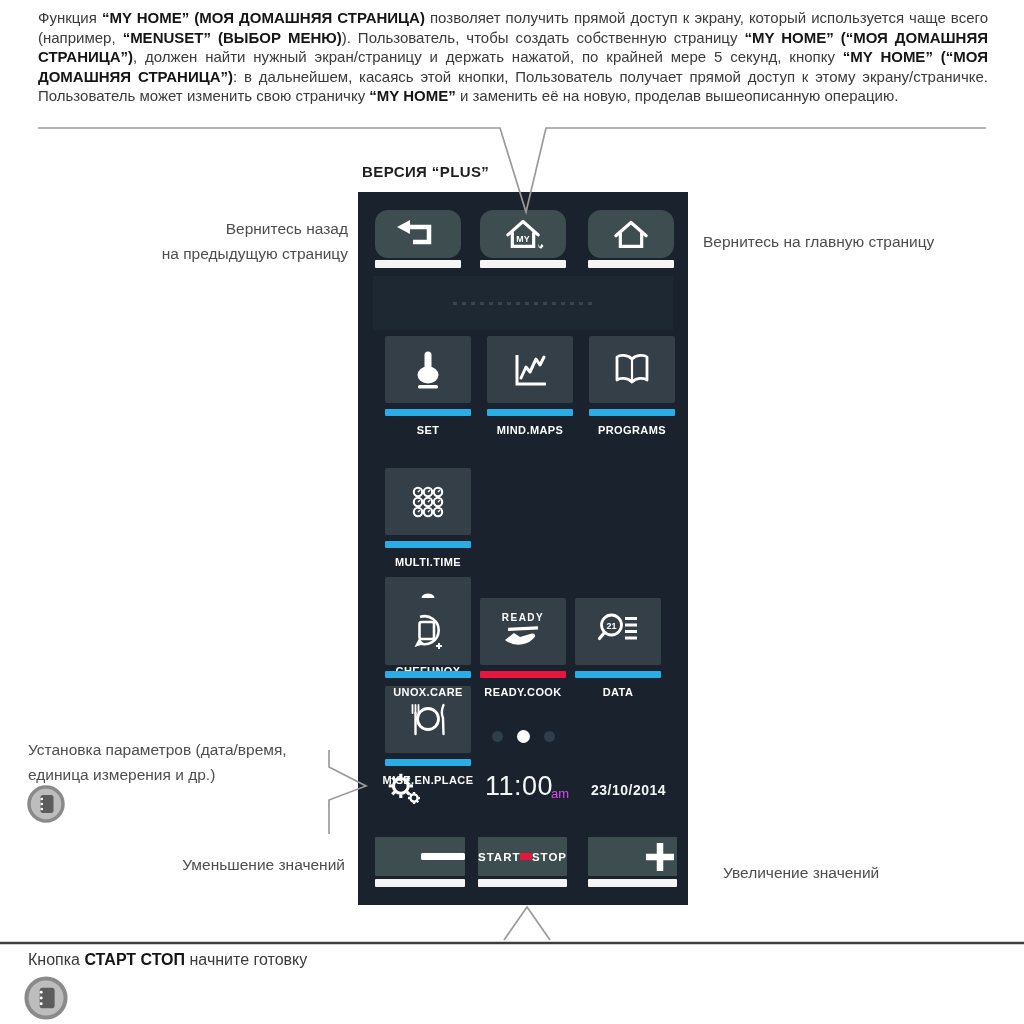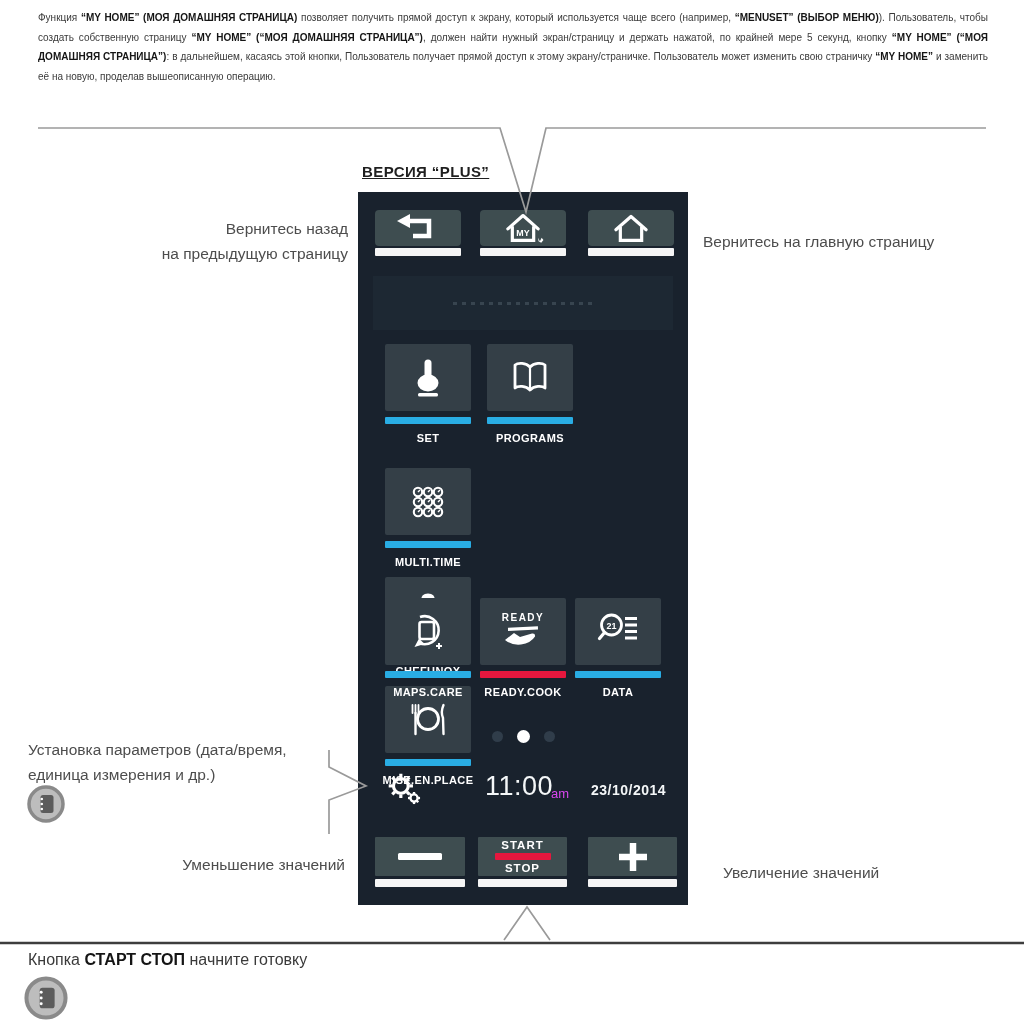--- a/index.html
+++ b/index.html
@@ -3,51 +3,51 @@
 <meta charset="utf-8">
 <style>
   html,body{margin:0;padding:0;}
   body{
     width:1024px;height:1024px;position:relative;background:#ffffff;
     font-family:"Liberation Sans", sans-serif;color:#333;overflow:hidden;
   }
   
   .intro{
     position:absolute;left:38px;top:8px;width:950px;margin:0;
-    font-size:10px;line-height:19.5px;text-align:justify;color:#3a3a3a;
+    font-size:15px;line-height:19.5px;text-align:justify;color:#3a3a3a;
   }
   .intro b{color:#151515;}
   
   svg.lines{position:absolute;left:0;top:0;z-index:6;pointer-events:none;}
   .ln{fill:none;stroke:#9a9a9a;stroke-width:1.7px;}
   .rule{stroke:#3d3d3d;stroke-width:2.6px;}
   
   .version{
     position:absolute;left:362px;top:163px;font-size:15px;font-weight:bold;
-    color:#1f1f1f;letter-spacing:.4px;z-index:3;text-decoration:underline;
+    color:#1f1f1f;letter-spacing:.4px;z-index:3;
   }
   .annot{position:absolute;font-size:15.5px;line-height:25px;color:#4d4d4d;z-index:3;}
   .annot.right-align{text-align:right;}
   .caption{position:absolute;left:28px;top:951px;font-size:16px;color:#3a3a3a;z-index:3;}
   .caption b{color:#141414;}
   .ref-icon{position:absolute;z-index:3;}
   
   .panel{
     position:absolute;left:358px;top:192px;width:330px;height:713px;
     background:#19222d;z-index:2;
   }
   .faint-band{position:absolute;left:15px;top:84px;width:300px;height:54px;background:#1d2833;}
   .faint-band .smudge{
     position:absolute;left:80px;top:26px;width:140px;height:3px;
     background:repeating-linear-gradient(90deg,rgba(150,170,180,.22) 0 4px,transparent 4px 9px);
   }
   .nav-btn,.ctrl-btn{position:absolute;width:86px;cursor:pointer;}
   .btn-face{
-    height:36px;background:#3e4d50;display:flex;align-items:center;justify-content:center;
-    border-radius:4px;
+    height:48px;background:#3e4d50;display:flex;align-items:center;justify-content:center;
+    border-radius:13px;
   }
   .btn-bar{height:8px;background:#f5f5f5;margin-top:2px;border-radius:1px;}
   .tile-row{position:absolute;left:27px;display:flex;gap:9px;}
   .tile-cell{width:86px;display:flex;flex-direction:column;align-items:center;}
   .tile-face{
     width:86px;height:67px;background:#343f47;border-radius:2px;
     display:flex;flex-direction:column;align-items:center;justify-content:center;
   }
   .tile-bar{width:86px;height:7px;margin-top:6px;border-radius:1px;}
   .tile-label{
@@ -57,21 +57,21 @@
   .ready-cap{font-size:10px;font-weight:bold;color:#fff;letter-spacing:1.5px;margin-bottom:2px;}
   .pager{position:absolute;left:0;right:0;top:538px;display:flex;justify-content:center;align-items:center;gap:14px;}
   .dot{border-radius:50%;}
   .dot.inactive{width:11px;height:11px;background:#303d4a;}
   .dot.active{width:13px;height:13px;background:#ffffff;}
   .gear{position:absolute;left:27px;top:577px;}
   .time{position:absolute;left:127px;top:579px;font-size:27px;color:#f4f7f8;letter-spacing:.5px;}
   .meridiem{position:absolute;left:193px;top:594px;font-size:13px;color:#d946ef;}
   .date{position:absolute;left:233px;top:590px;font-size:14px;font-weight:bold;color:#f4f7f8;letter-spacing:.5px;}
   .ctrl-face{
-    height:39px;background:#3e4d50;display:flex;flex-direction:column;align-items:center;justify-content:center;
+    height:39px;background:#3e4d50;display:flex;flex-direction:row;align-items:center;justify-content:flex-end;
     border-radius:1px;
   }
   .ctrl-bar{height:8px;background:#f5f5f5;margin-top:3px;border-radius:1px;}
   .ss-txt{font-size:11.5px;font-weight:bold;color:#fff;letter-spacing:1px;line-height:12px;}
   .ss-redbar{width:56px;height:7px;margin:2px 0;border-radius:1px;}
   .minus-glyph{width:44px;height:7px;background:#fff;border-radius:1.5px;}
 </style>
 </head>
 <body>
 
@@ -137,31 +137,41 @@
         <path d="M12 17 V32 H36 V17" fill="none" stroke="#fff" stroke-width="3.6"></path>
       </svg>
     </div>
     <div class="btn-bar"></div>
   </div>
 
   <div class="faint-band">
       <div class="smudge"></div>
     </div>
 
-  <div class="tile-row" style="top:152px;gap:16px;">
+  <div class="tile-row" style="top:144px;gap:16px;">
     <div class="tile-cell">
       <div class="tile-face">
         <svg width="44" height="44" viewBox="0 0 44 44">
           <line x1="22" y1="7" x2="22" y2="19" stroke="#fff" stroke-width="7" stroke-linecap="round"></line>
           <ellipse cx="22" cy="27" rx="10.5" ry="8.5" fill="#fff"></ellipse>
           <rect x="12" y="37" width="20" height="3.5" rx="1.5" fill="#fff"></rect>
         </svg>
       </div>
       <div class="tile-bar" style="background: rgb(41, 173, 228);"></div>
       <div class="tile-label">SET</div>
+    </div>
+    <div class="tile-cell">
+      <div class="tile-face">
+        <svg width="44" height="44" viewBox="0 0 44 44">
+          <path d="M9 7 V36 H38" fill="none" stroke="#fff" stroke-width="3"></path>
+          <polyline points="13,30 18,19 22,24 28,11 32,17 36,9" fill="none" stroke="#fff" stroke-width="3" stroke-linejoin="round" stroke-linecap="round"></polyline>
+        </svg>
+      </div>
+      <div class="tile-bar" style="background: rgb(41, 173, 228);"></div>
+      <div class="tile-label">MIND.MAPS</div>
     </div>
     <div class="tile-cell">
       <div class="tile-face">
         <svg width="44" height="44" viewBox="0 0 44 44">
           <path d="M22 11 C18 6.5 10 6.5 7 9 V32 C10 29.5 18 29.5 22 34 C26 29.5 34 29.5 37 32 V9 C34 6.5 26 6.5 22 11 Z" fill="none" stroke="#fff" stroke-width="2.8" stroke-linejoin="round"></path>
           <line x1="22" y1="11" x2="22" y2="34" stroke="#fff" stroke-width="2.2"></line>
         </svg>
       </div>
       <div class="tile-bar" style="background: rgb(41, 173, 228);"></div>
       <div class="tile-label">PROGRAMS</div>
@@ -228,21 +238,21 @@
     <div class="tile-cell">
       <div class="tile-face">
         <svg width="44" height="44" viewBox="0 0 44 44">
           <rect x="13.5" y="12" width="14.5" height="17" rx="2" fill="none" stroke="#fff" stroke-width="2.6"></rect>
           <path d="M14 7 A 14 14 0 1 1 13 33" fill="none" stroke="#fff" stroke-width="2.6"></path>
           <polygon points="13,28.5 18.5,34 8.5,37" fill="#fff"></polygon>
           <path d="M30 36 h6 M33 33 v6" stroke="#fff" stroke-width="2"></path>
         </svg>
       </div>
       <div class="tile-bar" style="background: rgb(41, 173, 228);"></div>
-      <div class="tile-label">MAPS.CARE</div>
+      <div class="tile-label">UNOX.CARE</div>
     </div>
     <div class="tile-cell">
       <div class="tile-face">
         <div class="ready-cap">READY</div>
         <svg width="44" height="26" viewBox="0 0 44 26">
           <rect x="7" y="2" width="30" height="3.2" fill="#fff" transform="rotate(-3 22 4)"></rect>
           <path d="M4 15 L13 8 L19 12 L31 8.5 Q34.5 8 34 11.5 Q30 18 20 19.5 Q10.5 20.5 4 15 Z" fill="#fff"></path>
         </svg>
       </div>
       <div class="tile-bar" style="background: rgb(230, 23, 62);"></div>

